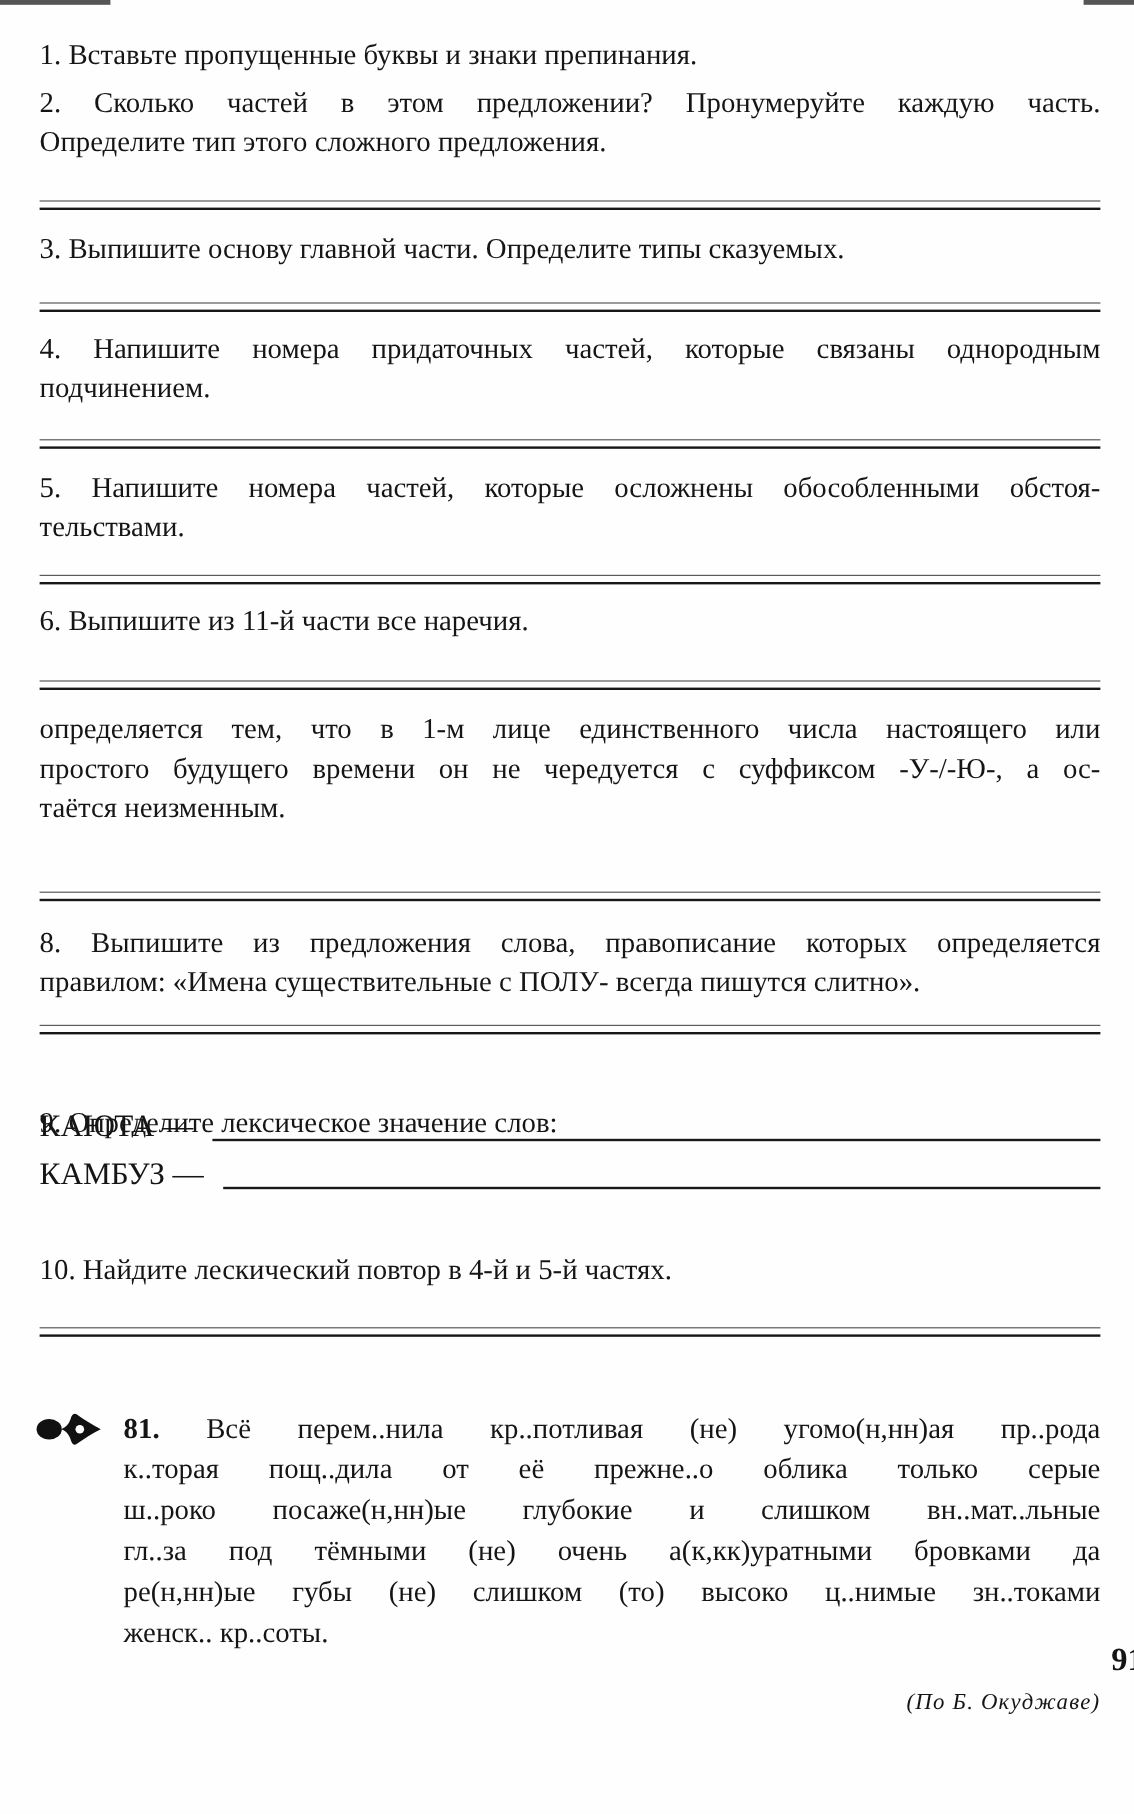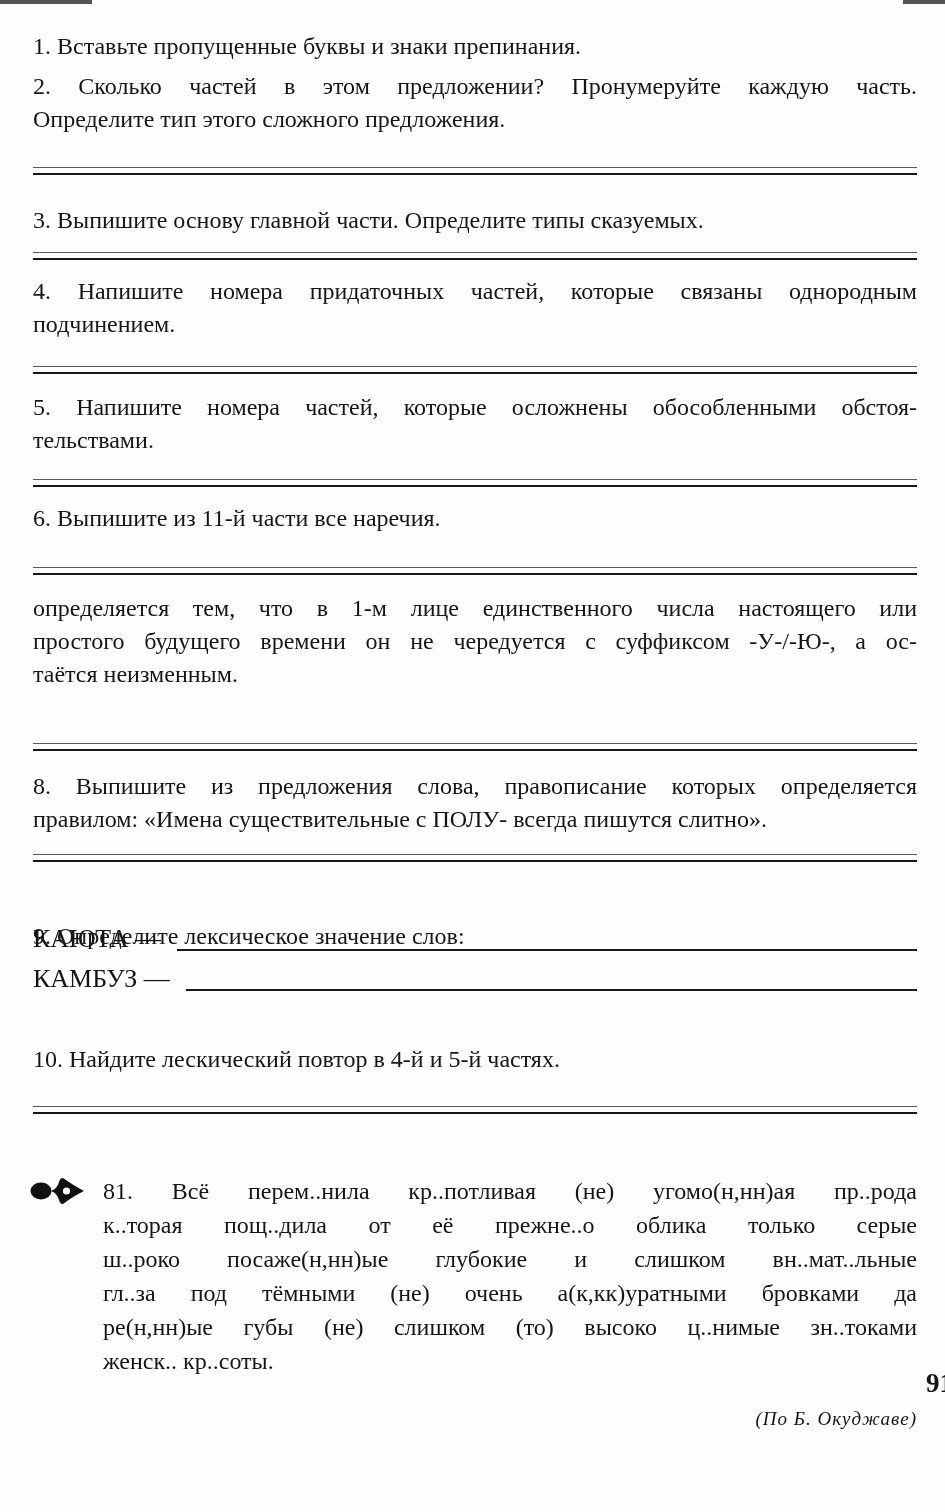--- a/index.html
+++ b/index.html
@@ -15,21 +15,21 @@
   .rule{
     position:absolute;left:33px;width:884px;height:5px;
     border-top:1.6px solid #5a5a5a;border-bottom:2.4px solid #171717;
   }
   .vocab-row{
     position:absolute;left:33px;width:884px;height:33px;
     display:flex;align-items:stretch;font-size:26px;line-height:33px;
   }
   .vocab-line{flex:1 1 auto;margin:0 0 4px 16px;border-bottom:2.4px solid #1a1a1a;}
   .exercise{position:absolute;left:103px;width:814px;font-size:24px;line-height:34px;}
-  .xnum{font-weight:400;margin-right:0;}
+  .xnum{font-weight:700;margin-right:0;}
   .marker{position:absolute;left:30px;top:1176px;width:56px;height:30px;}
   .attribution{
     position:absolute;left:103px;width:814px;top:1408px;
     font-size:19px;font-style:italic;text-align:right;letter-spacing:1px;
   }
   .page-number{
     position:absolute;right:28px;top:1368px;
     font-size:27px;font-weight:700;margin-left:48px;
   }
 </style>
@@ -45,21 +45,21 @@
     <div class="tline">1. Вставьте пропущенные буквы и знаки препинания.</div>
   </div>
 
   <div class="task" style="top:70px;">
     <div class="tline just">2. Сколько частей в этом предложении? Пронумеруйте каждую часть.</div>
     <div class="tline">Определите тип этого сложного предложения.</div>
   </div>
 
   <div class="rule" style="top:167px;"></div>
 
-  <div class="task" style="top:204px;">
+  <div class="task" style="top:192px;">
     <div class="tline">3. Выпишите основу главной части. Определите типы сказуемых.</div>
   </div>
 
   <div class="rule" style="top:252px;"></div>
 
   <div class="task" style="top:275px;">
     <div class="tline just">4. Напишите номера придаточных частей, которые связаны однородным</div>
     <div class="tline">подчинением.</div>
   </div>
 

